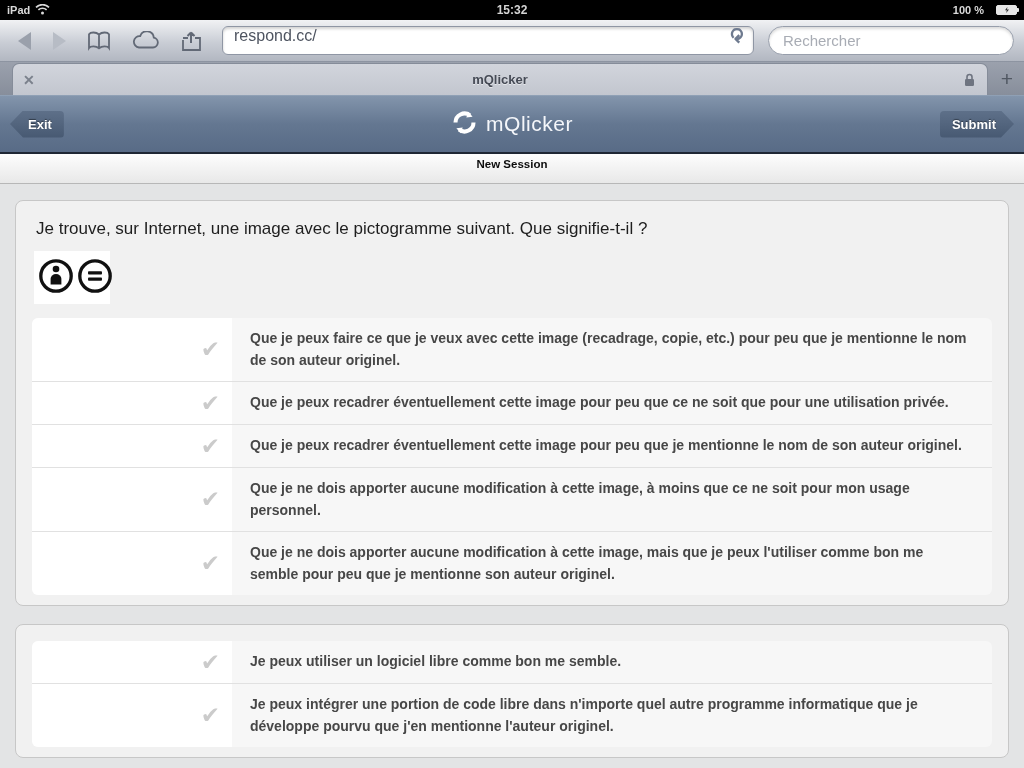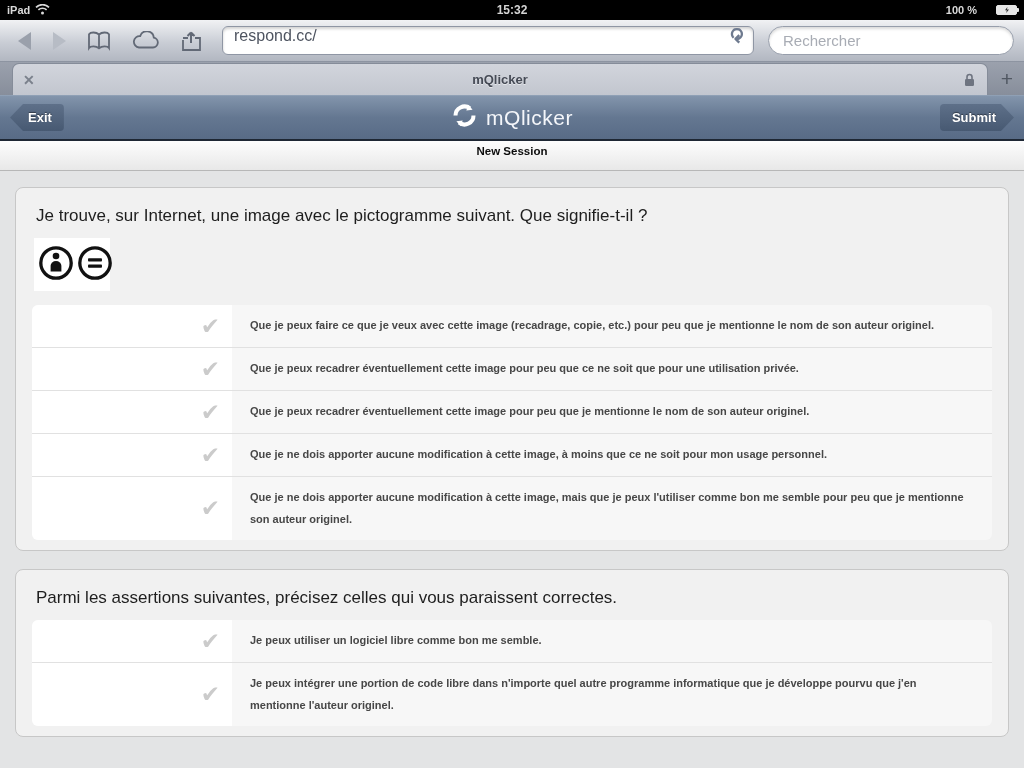--- a/index.html
+++ b/index.html
@@ -4,21 +4,21 @@
 <style>
   * { box-sizing: border-box; margin: 0; padding: 0; }
   html, body { width: 1024px; height: 768px; overflow: hidden; }
   body { font-family: "Liberation Sans", sans-serif; background: #e3e4e5; }
 
   
   .status-bar { height: 20px; background: #000; color: #d9d9d9; position: relative;
     display: flex; align-items: center; padding: 0 7px; font-size: 11px; font-weight: bold; }
   .status-left { display: flex; align-items: center; gap: 5px; }
   .status-time { position: absolute; left: 0; right: 0; text-align: center; font-size: 12px; color: #d4d4d4; }
-  .status-right { margin-left: auto; display: flex; align-items: center; gap: 19px; }
+  .status-right { margin-left: auto; display: flex; align-items: center; gap: 12px; }
   .battery { width: 21px; height: 10px; border: 1px solid #e6e6e6; border-radius: 2px;
     background: #e6e6e6; position: relative; }
   .battery:after { content: ""; position: absolute; right: -3px; top: 2px; width: 2px; height: 4px;
     background: #e6e6e6; border-radius: 0 1px 1px 0; }
   .battery .bolt { position: absolute; left: 8px; top: 1px; width: 4px; height: 6px; background: #333;
     clip-path: polygon(60% 0, 0 55%, 45% 55%, 30% 100%, 100% 40%, 50% 40%); }
 
   
   .toolbar { height: 42px; background: linear-gradient(#f1f2f4, #c9cdd5 55%, #b2b7c1);
     display: flex; align-items: center; padding: 0 10px; gap: 14px; border-bottom: 1px solid #8d94a1; }
@@ -46,21 +46,21 @@
     background: linear-gradient(#d2d5dc, #c2c6cf); border: 1px solid #858c99; border-bottom: none;
     border-radius: 7px 7px 0 0; display: flex; align-items: center; }
   .tab-close { margin-left: 10px; color: #7b808b; color: #7b818c; font-size: 14px; font-weight: bold; cursor: pointer; }
   .tab-title { position: absolute; left: 0; right: 0; text-align: center; font-size: 13px; font-weight: bold;
     color: #454a55; text-shadow: 0 1px 0 rgba(255,255,255,.55); }
   .tab-lock { position: absolute; right: 12px; top: 9px; }
   .newtab-btn { position: absolute; right: 0; top: 0; width: 34px; height: 100%; display: flex;
     align-items: center; justify-content: center; font-size: 21px; color: #515863; cursor: pointer; font-weight: normal; }
 
   
-  .app-header { height: 46px; background: linear-gradient(#8395ac, #647791 50%, #586b86);
+  .app-header { height: 59px; background: linear-gradient(#8395ac, #647791 50%, #586b86);
     border-top: 1px solid #8fa0b5; border-bottom: 2px solid #1e2734; position: relative;
     display: flex; align-items: center; }
   .hdr-btn { height: 27px; display: flex; align-items: center; font-size: 13px; font-weight: bold; color: #fff;
     text-shadow: 0 -1px 1px rgba(0,0,0,.45); cursor: pointer;
     background: linear-gradient(#5e7089, #47597221); background: linear-gradient(#5e7089, #475972); }
   .exit-btn { margin-left: 10px; padding: 0 12px 0 18px;
     clip-path: polygon(0 50%, 13px 0, 100% 0, 100% 100%, 13px 100%); border-radius: 4px; }
   .submit-btn { margin-left: auto; margin-right: 10px; padding: 0 18px 0 12px;
     clip-path: polygon(0 0, calc(100% - 13px) 0, 100% 50%, calc(100% - 13px) 100%, 0 100%); border-radius: 4px; text-align: center; }
   .logo { position: absolute; left: 0; right: 0; display: flex; align-items: center; justify-content: center;
@@ -77,21 +77,21 @@
     padding: 16px 16px 10px; margin-bottom: 18px; }
   .q-text { font-size: 17px; color: #1e1e1e; font-weight: normal; margin: 2px 4px 12px; }
   .pictogram { width: 76px; height: 53px; background: #fff; display: flex; align-items: center;
     padding: 0 3px; gap: 1px; margin: 0 0 14px 2px; }
   .option-list { border-radius: 6px; overflow: hidden; }
   .option-row { display: flex; align-items: stretch; border-bottom: 1px solid #e1e1e1; background: #f7f7f7; cursor: pointer; }
   .option-row:last-child { border-bottom: none; }
   .check-cell { width: 200px; flex: none; background: #fff; display: flex; align-items: center;
     justify-content: flex-end; padding-right: 12px; }
   .check-icon { color: #cbcbcb; font-size: 23px; line-height: 1; }
-  .opt-text { flex: 1; padding: 10px 24px 10px 18px; font-size: 11px; font-weight: bold;
+  .opt-text { flex: 1; padding: 10px 24px 10px 18px; font-size: 14px; font-weight: bold;
     color: #474747; line-height: 21.5px; min-height: 42px; }
   .hint { text-align: center; color: #9b9b9b; font-size: 12.5px; padding: 13px 0 5px; }
 </style>
 </head>
 <body>
 
 <div class="status-bar">
   <div class="status-left">
     <span>iPad</span>
     <span>
@@ -223,21 +223,20 @@
   <div class="option-row">
     <div class="check-cell">
       <span class="check-icon">✔</span>
     </div>
     <div class="opt-text">Que je ne dois apporter aucune modification à cette image, mais que je peux l'utiliser comme bon me semble pour peu que je mentionne son auteur originel.</div>
   </div>
 </div>
   </section>
 
   <section class="card">
-    <h2 class="q-text">Parmi les assertions suivantes, précisez celles qui vous paraissent correctes.</h2>
 
     <div class="option-list">
   <div class="option-row">
     <div class="check-cell">
       <span class="check-icon">✔</span>
     </div>
     <div class="opt-text">Je peux utiliser un logiciel libre comme bon me semble.</div>
   </div>
 
   <div class="option-row">

